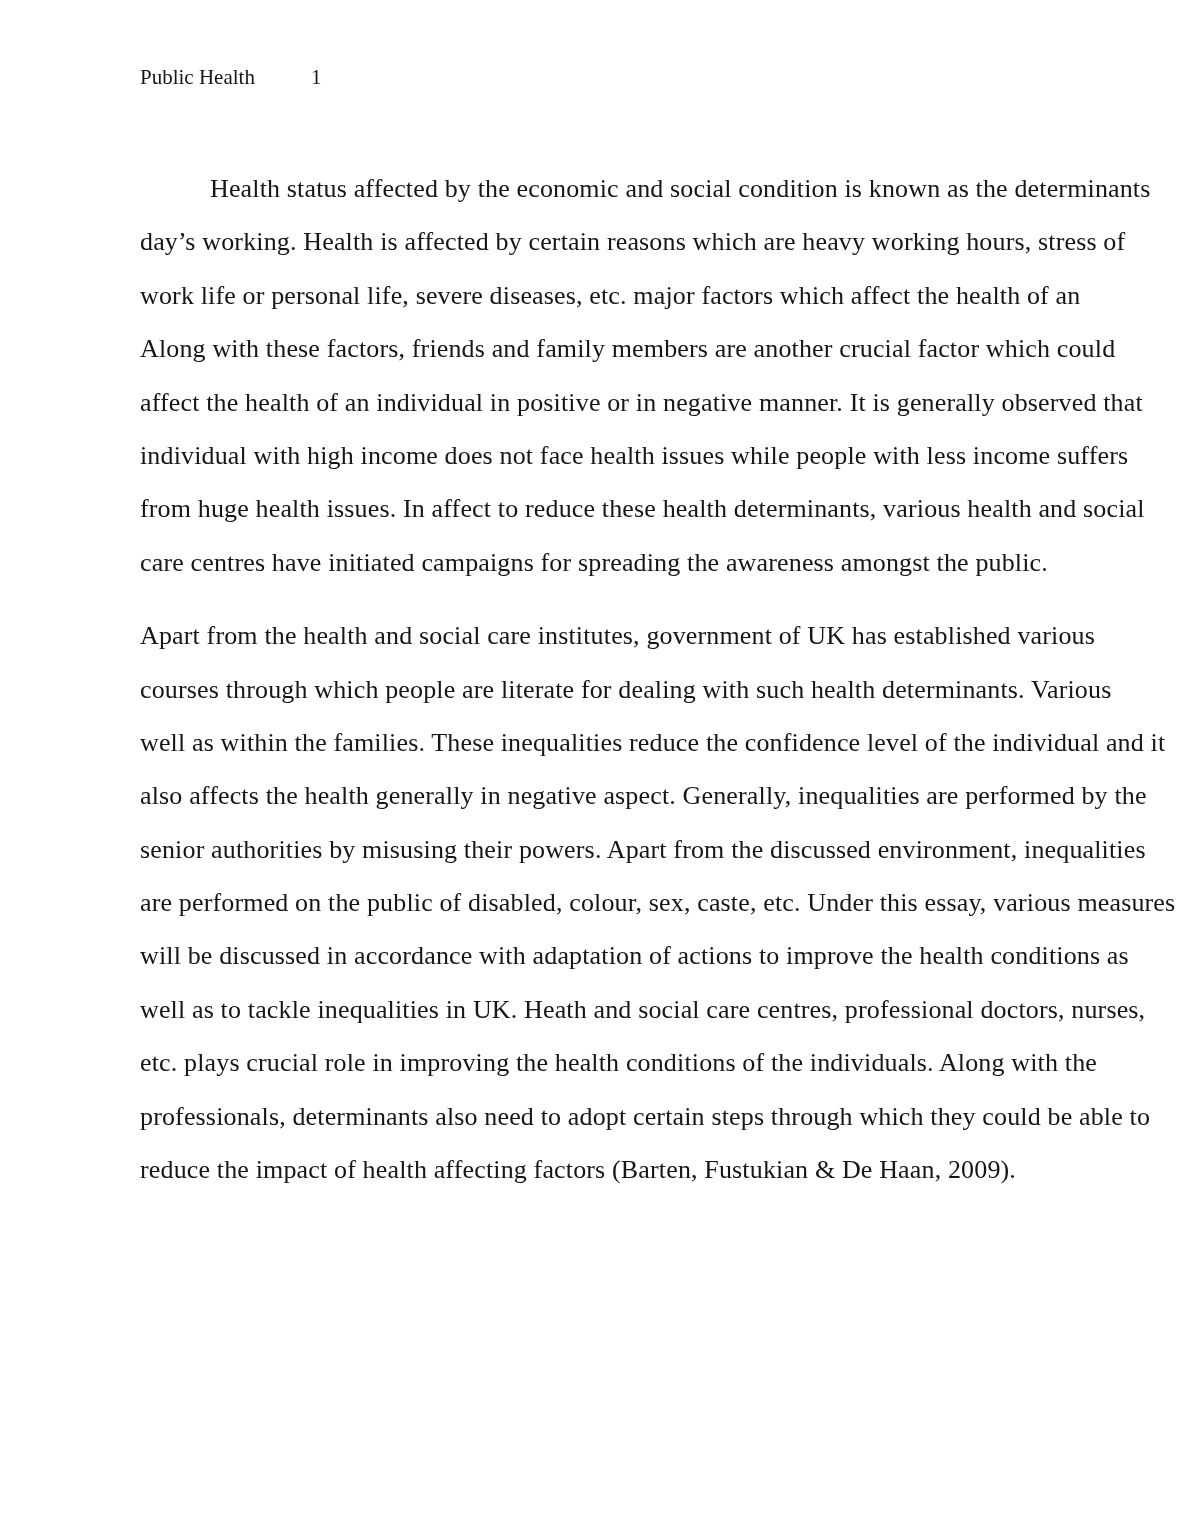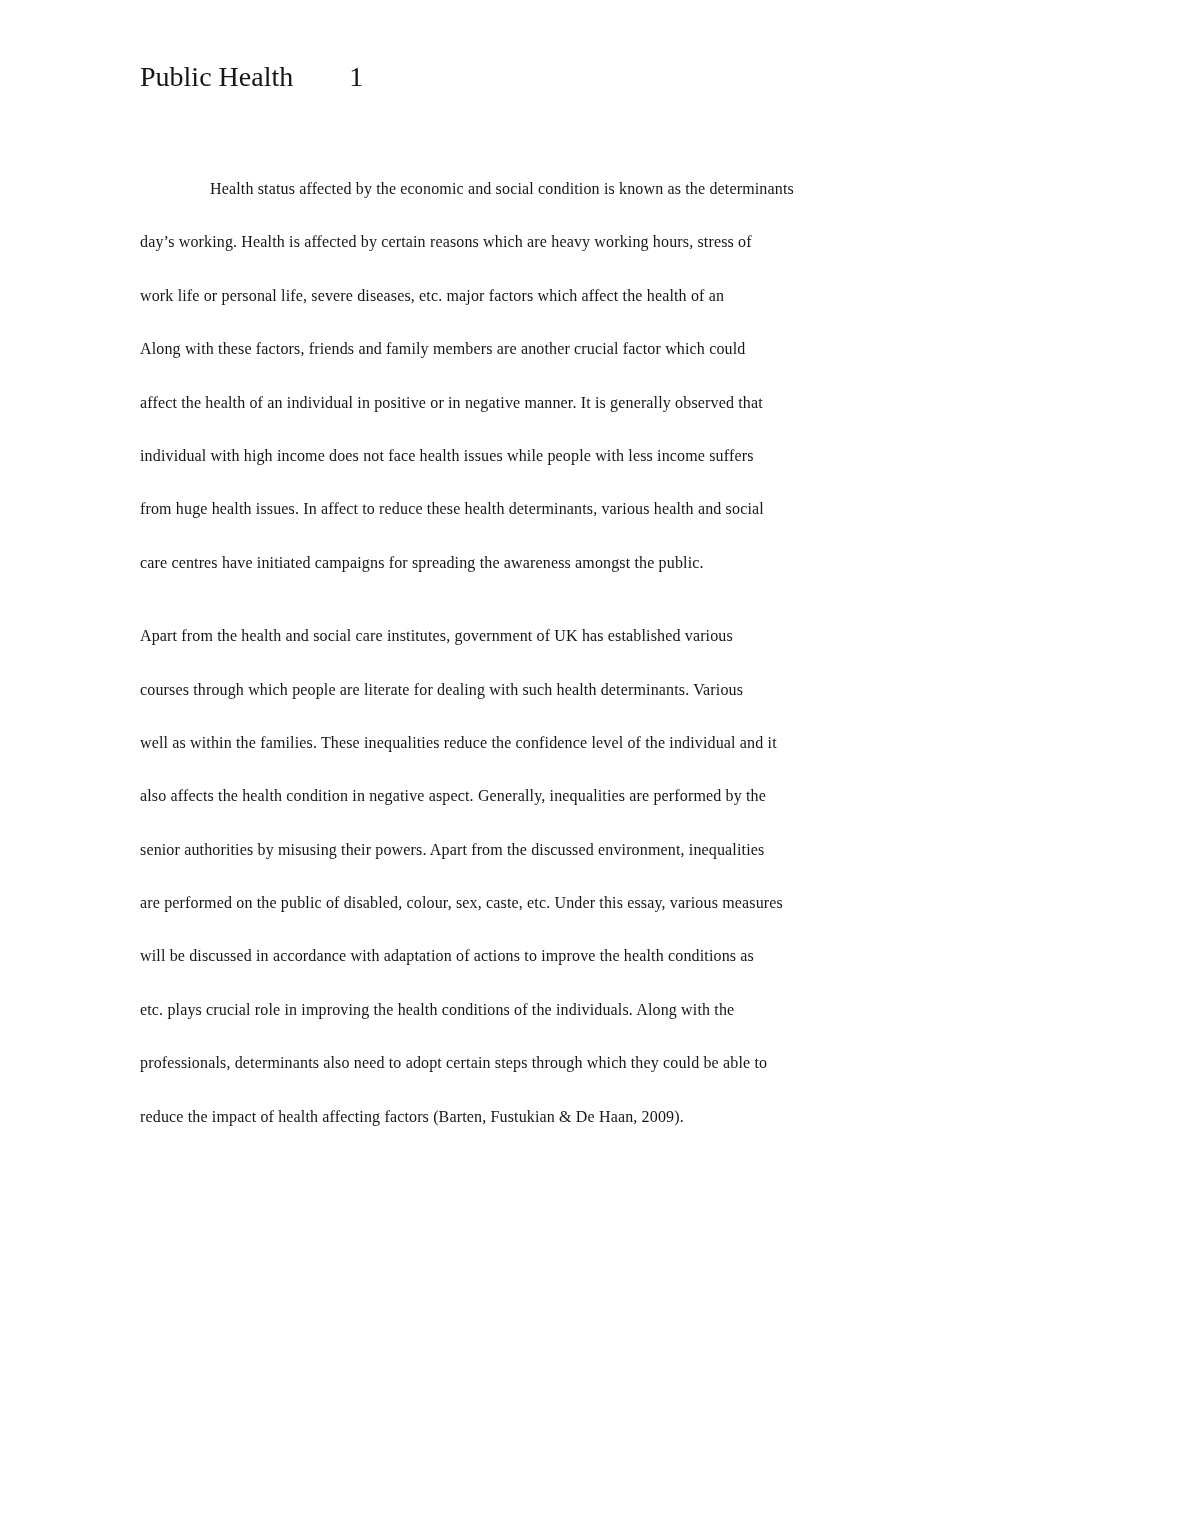--- a/index.html
+++ b/index.html
@@ -13,42 +13,42 @@
     height: 1540px;
     background: #ffffff;
     font-family: "Liberation Serif", serif;
     color: #161616;
     overflow: hidden;
   }
   .page-header {
     position: absolute;
     left: 140px;
     top: 63px;
-    font-size: 28px;
+    font-size: 21px;
     line-height: 28px;
     white-space: nowrap;
   }
   .page-header .page-num {
     display: inline-block;
     margin-left: 56px;
   }
   .content {
     position: absolute;
     left: 140px;
     top: 162px;
     width: 912px;
   }
   .para {
     margin: 0;
   }
   .para + .para {
     margin-top: 20px;
   }
   .line {
-    font-size: 16px;
+    font-size: 26px;
     line-height: 53.4px;
     height: 53.4px;
     white-space: nowrap;
     letter-spacing: 0.15px;
   }
   .line.indent {
     text-indent: 70px;
   }
 </style>
 </head>
@@ -70,24 +70,25 @@
       <div class="line">affect the health of an individual in positive or in negative manner. It is generally observed that</div>
       <div class="line">individual with high income does not face health issues while people with less income suffers</div>
       <div class="line">from huge health issues. In affect to reduce these health determinants, various health and social</div>
       <div class="line">care centres have initiated campaigns for spreading the awareness amongst the public.</div>
     </div>
 
     <div class="para">
       <div class="line">Apart from the health and social care institutes, government of UK has established various</div>
       <div class="line">courses through which people are literate for dealing with such health determinants. Various</div>
       <div class="line">well as within the families. These inequalities reduce the confidence level of the individual and it</div>
-      <div class="line">also affects the health condition in negative aspect. Generally, inequalities are performed by the</div>
+      <div class="line">also affects the health generally in negative aspect. Generally, inequalities are performed by the</div>
       <div class="line">senior authorities by misusing their powers. Apart from the discussed environment, inequalities</div>
       <div class="line">are performed on the public of disabled, colour, sex, caste, etc. Under this essay, various measures</div>
       <div class="line">will be discussed in accordance with adaptation of actions to improve the health conditions as</div>
+      <div class="line">well as to tackle inequalities in UK. Heath and social care centres, professional doctors, nurses,</div>
       <div class="line">etc. plays crucial role in improving the health conditions of the individuals. Along with the</div>
       <div class="line">professionals, determinants also need to adopt certain steps through which they could be able to</div>
       <div class="line">reduce the impact of health affecting factors (Barten, Fustukian &amp; De Haan, 2009).</div>
     </div>
 
   </div>
 
 </div>
 
 </body></html>

